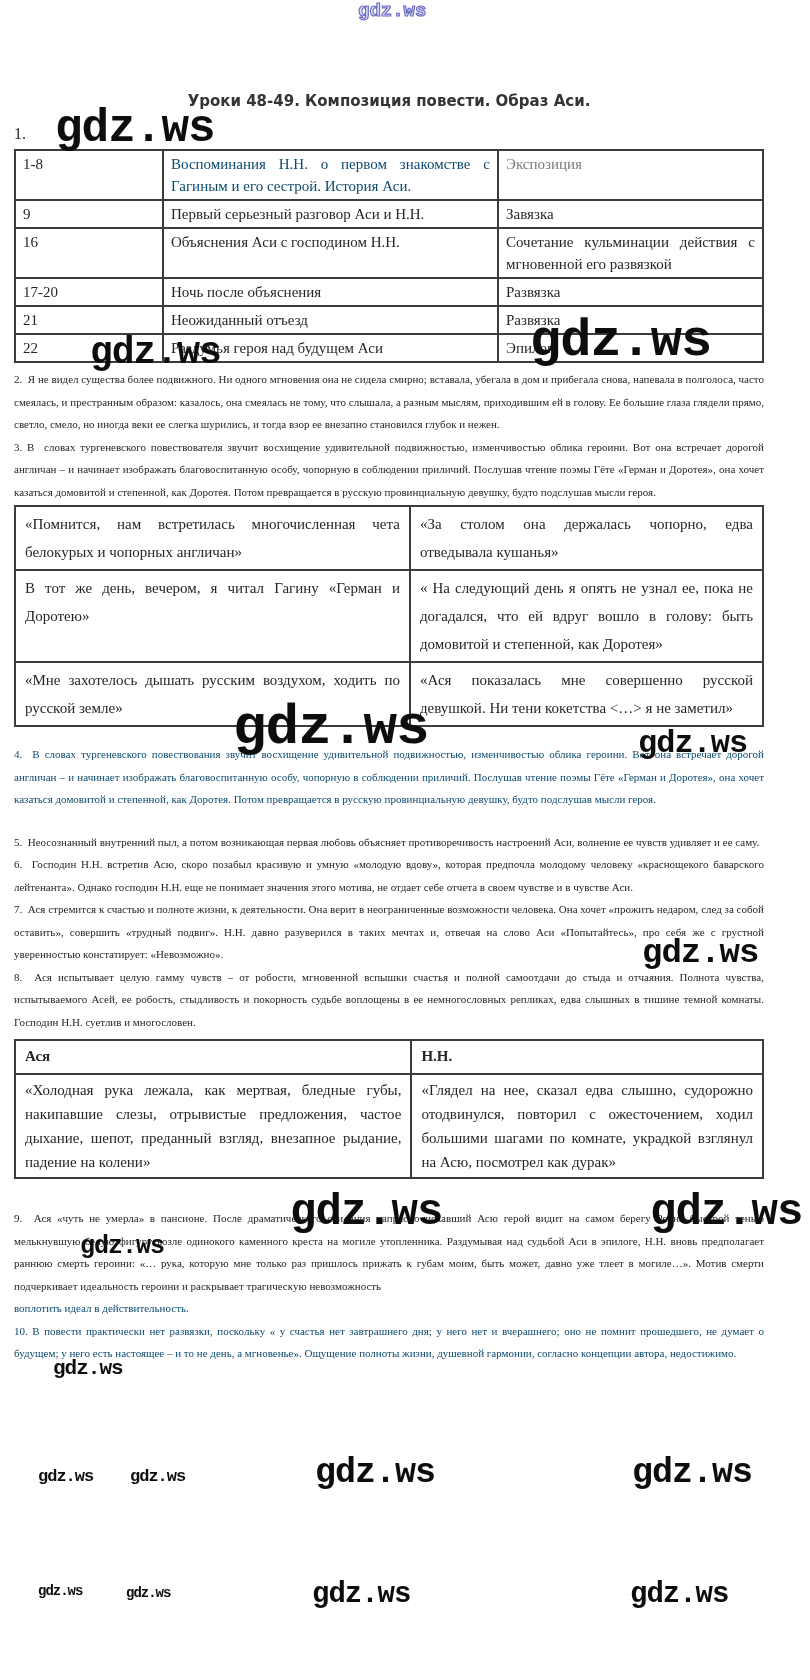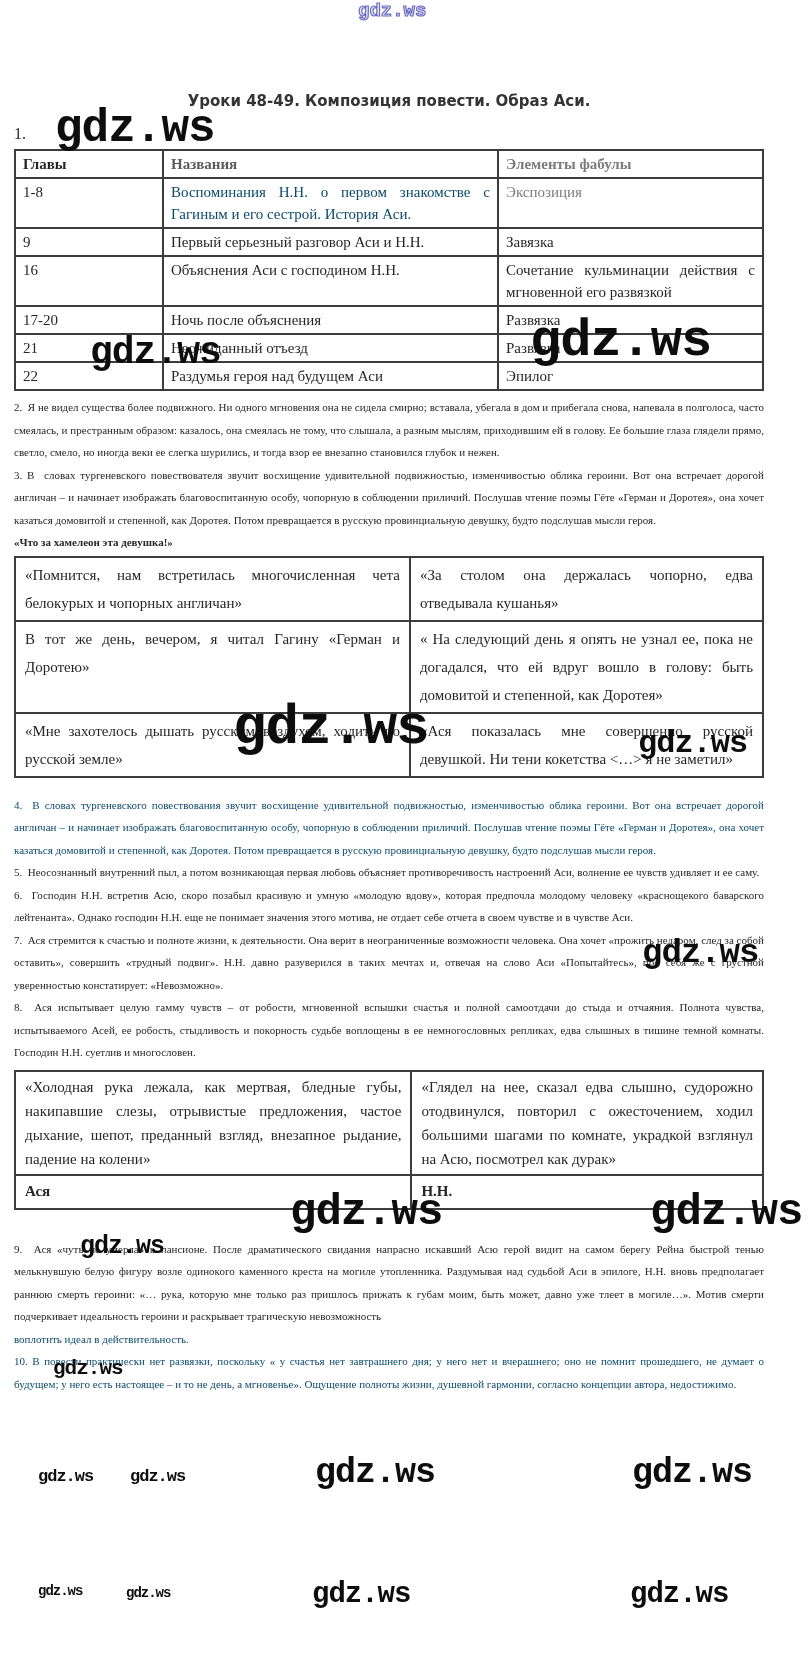--- a/index.html
+++ b/index.html
@@ -44,21 +44,21 @@
   .t3 td { line-height: 24px; text-align: justify; padding: 3px 9px; }
   .t3 .col-left { width: 53%; }
 
   p { text-align: justify; font-size: 11px; line-height: 22.5px; color: #262626; }
   .p-first { margin-top: 5px; }
   .bold-line { font-weight: bold; text-align: left; }
   .faded { color: #0c4a6e; }
   .gray { color: #7b7b7b; }
   .gray-mid { color: #5a5a5a; }
   .p-gap16 { margin-top: 16px; }
-  .p-gap20 { }
+  .p-gap20 { margin-top: 20px; }
   .p-gap28 { margin-top: 28px; }
 
   .wm {
     position: absolute;
     font-family: Liberation Mono, monospace;
     font-weight: bold;
     color: #0d0d0d;
     letter-spacing: -1px;
     line-height: 1;
     white-space: nowrap;
@@ -121,25 +121,20 @@
     <div class="item-num">1.</div>
 
     <table class="t1">
       <colgroup>
           <col class="col-chapters">
           <col class="col-names">
           <col>
         </colgroup>
       <tbody>
         <tr>
-          <th>Главы</th>
-          <th class="gray-mid">Названия</th>
-          <th class="gray">Элементы фабулы</th>
-        </tr>
-        <tr>
           <td>1-8</td>
           <td class="faded">Воспоминания Н.Н. о первом знакомстве с Гагиным и его сестрой. История Аси.</td>
           <td class="gray">Экспозиция</td>
         </tr>
         <tr>
           <td>9</td>
           <td>Первый серьезный разговор Аси и Н.Н.</td>
           <td>Завязка</td>
         </tr>
         <tr>
@@ -162,21 +157,20 @@
           <td>Раздумья героя над будущем Аси</td>
           <td>Эпилог</td>
         </tr>
       </tbody>
     </table>
 
     <p class="p-first">2.&nbsp; Я не видел существа более подвижного. Ни одного мгновения она не сидела смирно; вставала, убегала в дом и прибегала снова, напевала в полголоса, часто смеялась, и престранным образом: казалось, она смеялась не тому, что слышала, а разным мыслям, приходившим ей в голову. Ее большие глаза глядели прямо, светло, смело, но иногда веки ее слегка шурились, и тогда взор ее внезапно становился глубок и нежен.</p>
 
     <p>3.&nbsp;В&nbsp; словах тургеневского повествователя звучит восхищение удивительной подвижностью, изменчивостью облика героини. Вот она встречает дорогой англичан – и начинает изображать благовоспитанную особу, чопорную в соблюдении приличий. Послушав чтение поэмы Гёте «Герман и Доротея», она хочет казаться домовитой и степенной, как Доротея. Потом превращается в русскую провинциальную девушку, будто подслушав мысли героя.</p>
 
-    <p class="bold-line">«Что за хамелеон эта девушка!»</p>
 
     <table class="t2">
       <colgroup>
           <col class="col-left">
           <col>
         </colgroup>
       <tbody>
         <tr>
           <td>«Помнится, нам встретилась многочисленная чета белокурых и чопорных англичан»</td>
           <td>«За столом она держалась чопорно, едва отведывала кушанья»</td>
@@ -202,27 +196,27 @@
 
     <p>8.&nbsp; Ася испытывает целую гамму чувств – от робости, мгновенной вспышки счастья и полной самоотдачи до стыда и отчаяния. Полнота чувства, испытываемого Асей, ее робость, стыдливость и покорность судьбе воплощены в ее немногословных репликах, едва слышных в тишине темной комнаты. Господин Н.Н. суетлив и многословен.</p>
 
     <table class="t3">
       <colgroup>
           <col class="col-left">
           <col>
         </colgroup>
       <tbody>
         <tr>
+          <th>Ася</th>
+          <th>Н.Н.</th>
+        </tr>
+        <tr>
           <td>«Холодная рука лежала, как мертвая, бледные губы, накипавшие слезы, отрывистые предложения, частое дыхание, шепот, преданный взгляд, внезапное рыдание, падение на колени»</td>
           <td>«Глядел на нее, сказал едва слышно, судорожно отодвинулся, повторил с ожесточением, ходил большими шагами по комнате, украдкой взглянул на Асю, посмотрел как дурак»</td>
         </tr>
-        <tr>
-          <th>Ася</th>
-          <th>Н.Н.</th>
-        </tr>
       </tbody>
     </table>
 
     <p class="p-gap28">9.&nbsp; Ася «чуть не умерла» в пансионе. После драматического свидания напрасно искавший Асю герой видит на самом берегу Рейна быстрой тенью мелькнувшую белую фигуру возле одинокого каменного креста на могиле утопленника. Раздумывая над судьбой Аси в эпилоге, Н.Н. вновь предполагает раннюю смерть героини: «… рука, которую мне только раз пришлось прижать к губам моим, быть может, давно уже тлеет в могиле…».  Мотив смерти подчеркивает идеальность героини и раскрывает трагическую невозможность</p>
 
     <p class="faded">воплотить идеал в действительность.</p>
 
     <p class="faded">10.&nbsp;В повести практически нет развязки, поскольку « у счастья нет завтрашнего дня; у него нет и вчерашнего; оно не помнит прошедшего, не думает о будущем; у него есть настоящее – и то не день, а мгновенье».  Ощущение полноты жизни, душевной гармонии, согласно концепции автора, недостижимо.</p>
 
   </div>

